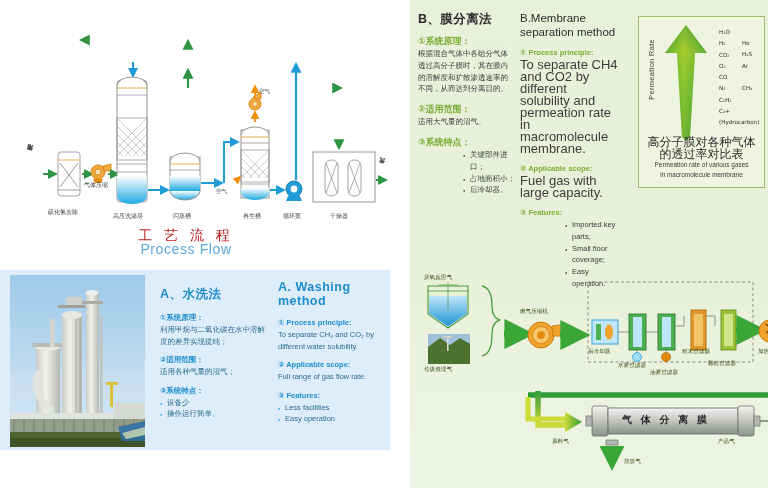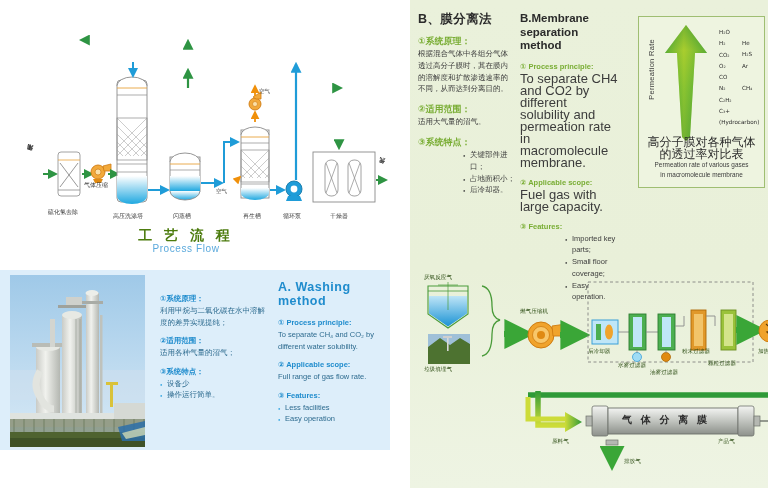--- a/index.html
+++ b/index.html
@@ -10,22 +10,22 @@
     font-family:"Liberation Sans","DejaVu Sans",sans-serif;
     position:relative;
   }
   .page{position:absolute;left:0;top:0;width:768px;height:488px;}
 
   
   .left-half{position:absolute;left:0;top:0;width:390px;height:488px;background:#fff;}
 
   .pf-diagram{position:absolute;left:0;top:0;width:390px;height:260px;}
   .pf-title{position:absolute;left:0;top:228px;width:372px;text-align:center;}
-  .pf-title .cn{font-size:14px;font-weight:bold;color:#4d7c0f;letter-spacing:4px;line-height:15px;}
-  .pf-title .en{font-size:10px;color:#5aa9dc;letter-spacing:.6px;line-height:12px;}
+  .pf-title .cn{font-size:14px;font-weight:normal;color:#b91c1c;letter-spacing:4px;line-height:15px;}
+  .pf-title .en{font-size:14px;color:#5aa9dc;letter-spacing:.6px;line-height:12px;}
 
   
   .pipe-svg{position:absolute;left:0;top:0;}
 
   
   .eq-label{position:absolute;font-size:6px;color:#3a3a3a;white-space:nowrap;
     font-family:"DejaVu Sans","Liberation Sans",sans-serif;}
   .eq-label.rot{writing-mode:vertical-rl;transform:rotate(195deg);transform-origin:center;}
   .flow-label{position:absolute;font-size:5.5px;color:#3a3a3a;white-space:nowrap;}
 
@@ -42,21 +42,21 @@
   .w-li:before{content:"●";position:absolute;left:0;top:0;font-size:4px;color:#2fa3e0;line-height:13px;}
 
   
   .right-half{position:absolute;left:390px;top:0;width:378px;height:477px;background:#fff;}
   .green-bg{position:absolute;left:20px;top:0;width:358px;height:488px;
     background:linear-gradient(180deg,#eaf1db 0%,#e9f0d9 55%,#eef4e3 100%);}
 
   .mem-cn{position:absolute;left:28px;top:12px;width:97px;}
   .mem-en{position:absolute;left:130px;top:12px;width:100px;}
   .m-h1{font-size:12.5px;font-weight:bold;color:#2b2b2b;letter-spacing:.4px;line-height:15px;}
-  .m-h1en{font-size:11.5px;font-weight:bold;color:#2b2b2b;line-height:13.5px;}
+  .m-h1en{font-size:11.5px;font-weight:normal;color:#2b2b2b;line-height:13.5px;}
   .m-sub{font-size:7.5px;font-weight:bold;color:#79ad34;margin-top:8px;margin-bottom:1px;line-height:11px;}
   .m-sub-cn{font-size:9px;font-weight:bold;color:#79ad34;margin-top:8px;margin-bottom:1px;line-height:12px;}
   .m-body{font-size:13px;color:#3c3c3c;line-height:12px;}
   .m-body-cn{font-size:7.5px;color:#3c3c3c;line-height:11.8px;}
   .m-li{font-size:7.5px;color:#3c3c3c;line-height:11.8px;padding-left:7px;position:relative;margin-left:45px;}
   .m-li:before{content:"●";position:absolute;left:0;top:0;font-size:4px;color:#3c3c3c;line-height:13px;}
 
   .perm-box{position:absolute;left:248px;top:16px;width:125px;height:170px;
     border:1px solid #9fbe72;background:#eef4e0;}
   .perm-axis{position:absolute;left:8px;top:22px;font-size:7.5px;color:#3c3c3c;
@@ -283,20 +283,21 @@
 
         <rect x="0" y="157" width="135" height="15" fill="#4f6330"></rect>
         <rect x="0" y="163" width="135" height="9" fill="#3f5227"></rect>
 
         <path d="M108,152 L135,146 L135,166 L112,166 z" fill="#2b6fa8" opacity="0.85"></path>
         <path d="M112,158 L135,152 L135,160 L116,164 z" fill="#cfd8b4" opacity="0.8"></path>
       </svg>
     </div>
 
     <div class="wash-cn">
+      <div class="w-h1">A、水洗法</div>
       <div class="w-sub">①系统原理：</div>
       <div class="w-body">利用甲烷与二氧化碳在水中溶解度的差异实现提纯；</div>
       <div class="w-sub">②适用范围：</div>
       <div class="w-body">适用各种气量的沼气；</div>
       <div class="w-sub">③系统特点：</div>
       <div class="w-li">设备少</div>
       <div class="w-li">操作运行简单。</div>
     </div>
 
     <div class="wash-en">

